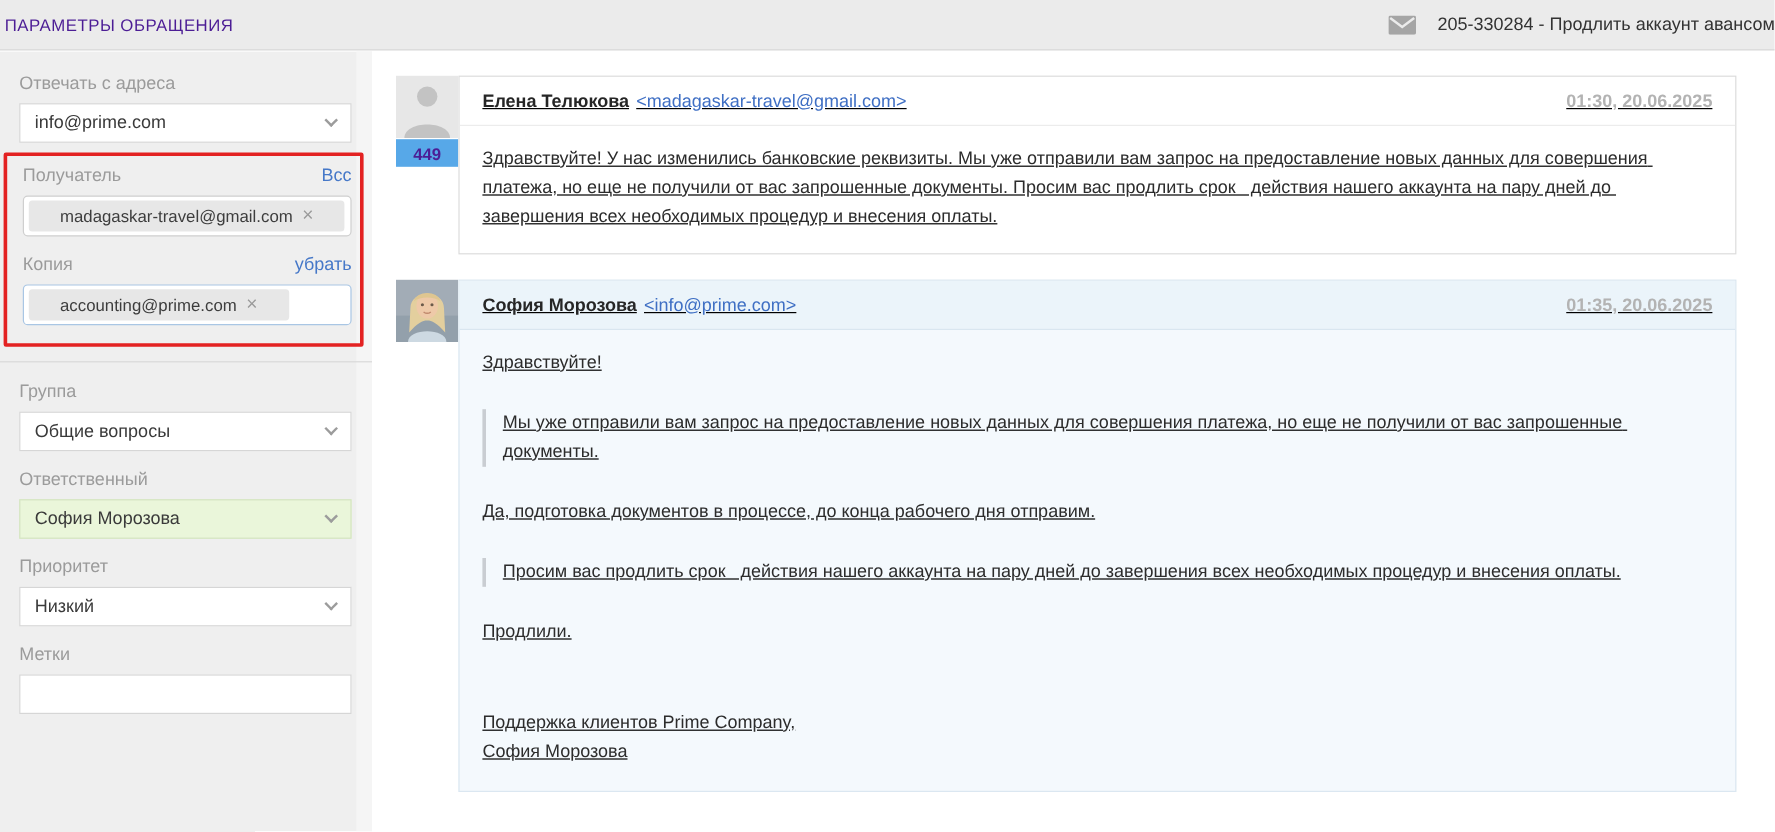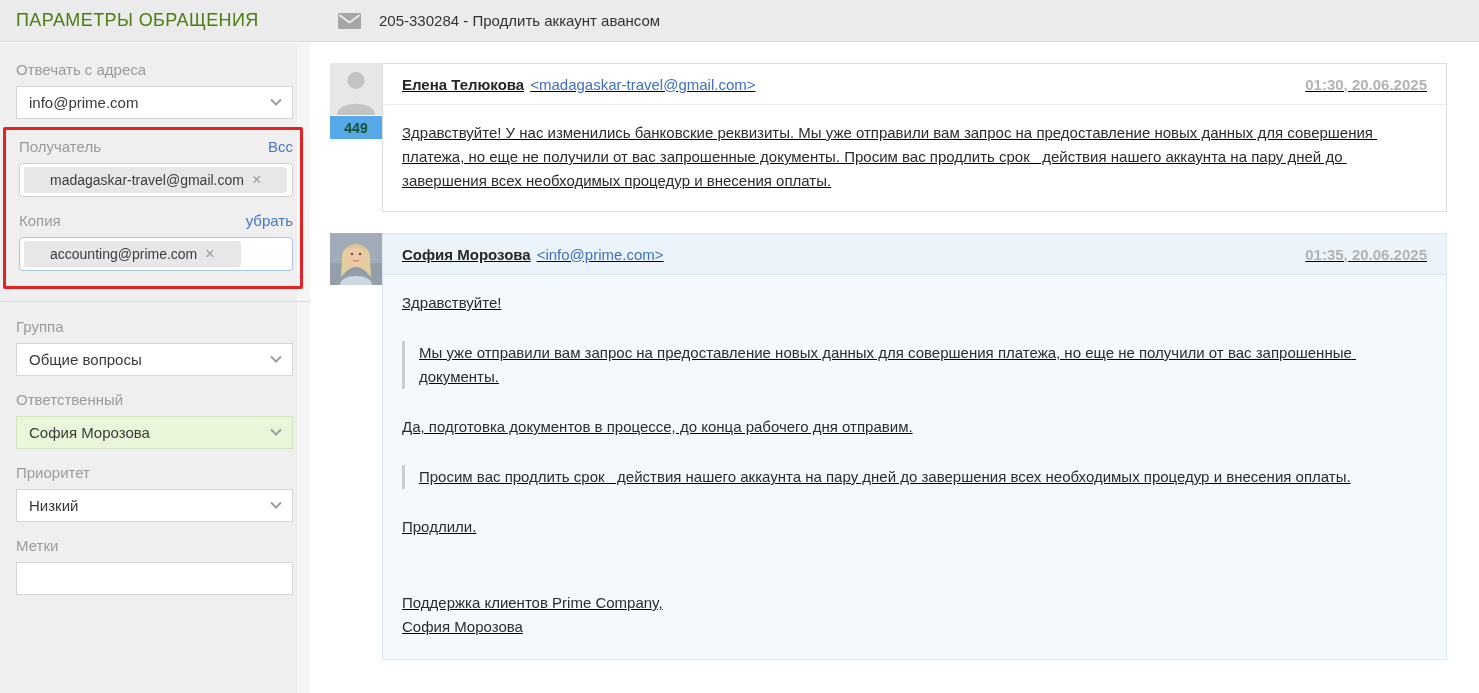--- a/index.html
+++ b/index.html
@@ -9,25 +9,25 @@
     font-family:"Liberation Sans", sans-serif; background:#fff;
   }
 
   
   .topbar {
     position:absolute; top:0; left:0; right:0; height:42px;
     background:#ebebeb; border-bottom:1px solid #d9d9d9; display:flex;
   }
   .topbar-side {
     width:310px; flex:none; display:flex; align-items:center;
-    padding-left:16px; color:#4d7c0f; font-size:18px; letter-spacing:.4px;
+    padding-left:4px; color:#4c1d95; font-size:14px; letter-spacing:.4px;
   }
   .topbar-main {
     flex:1; display:flex; align-items:center; gap:18px; padding-left:28px;
-    color:#333; font-size:15px;
+    color:#333; font-size:15px;justify-content:flex-end;
   }
   .env-icon { display:flex; align-items:center; }
 
   
   .sidebar {
     position:absolute; top:43px; left:0; bottom:0; width:310px;
     background:#efefef;
   }
   .scroll-strip {
     position:absolute; top:0; right:0; bottom:0; width:13px; background:#f5f5f5;
@@ -68,21 +68,21 @@
 
   
   .main {
     position:absolute; left:310px; top:43px; right:0; bottom:0;
     background:#fff; padding:20px 32px 0 20px; overflow:hidden;
   }
   .msg { display:flex; align-items:flex-start; margin-bottom:21px; }
   .avatar-col { width:52px; flex:none; }
   .avatar { width:52px; height:52px; display:block; }
   .badge {
-    margin-top:1px; height:23px; background:#57a8e8; color:#14532d;
+    margin-top:1px; height:23px; background:#57a8e8; color:#4c1d95;
     font-weight:bold; font-size:14px; display:flex; align-items:center; justify-content:center;
   }
   .card { flex:1; border:1px solid #dcdcdc; background:#fff; min-width:0;text-decoration:underline; }
   .card.agent { background:#f4f9fd; border-color:#dbe7f1; }
   .card-head {
     height:41px; display:flex; align-items:center; padding:0 19px;
     border-bottom:1px solid #ececec; font-size:15px;
   }
   .agent .card-head { background:#ebf4fa; border-bottom-color:#d9e6f0; }
   .sender { font-weight:bold; color:#262626; }

